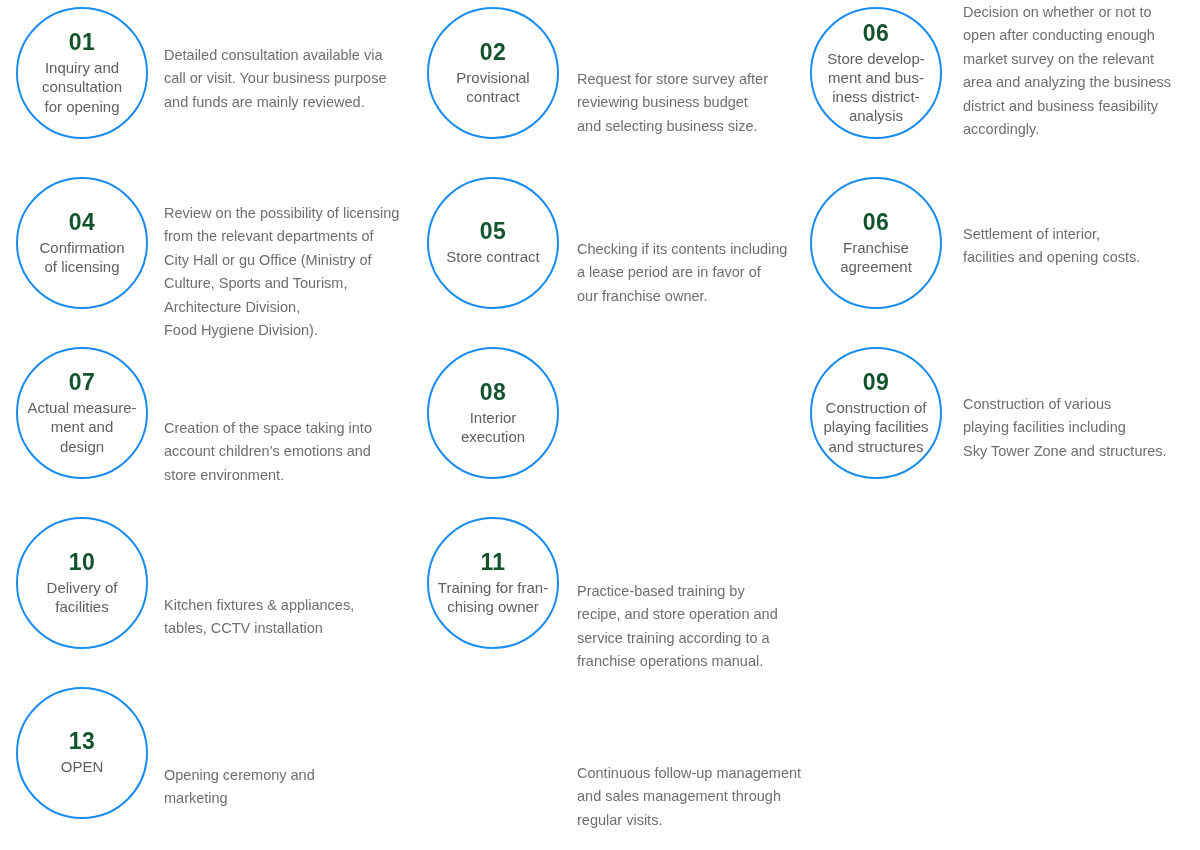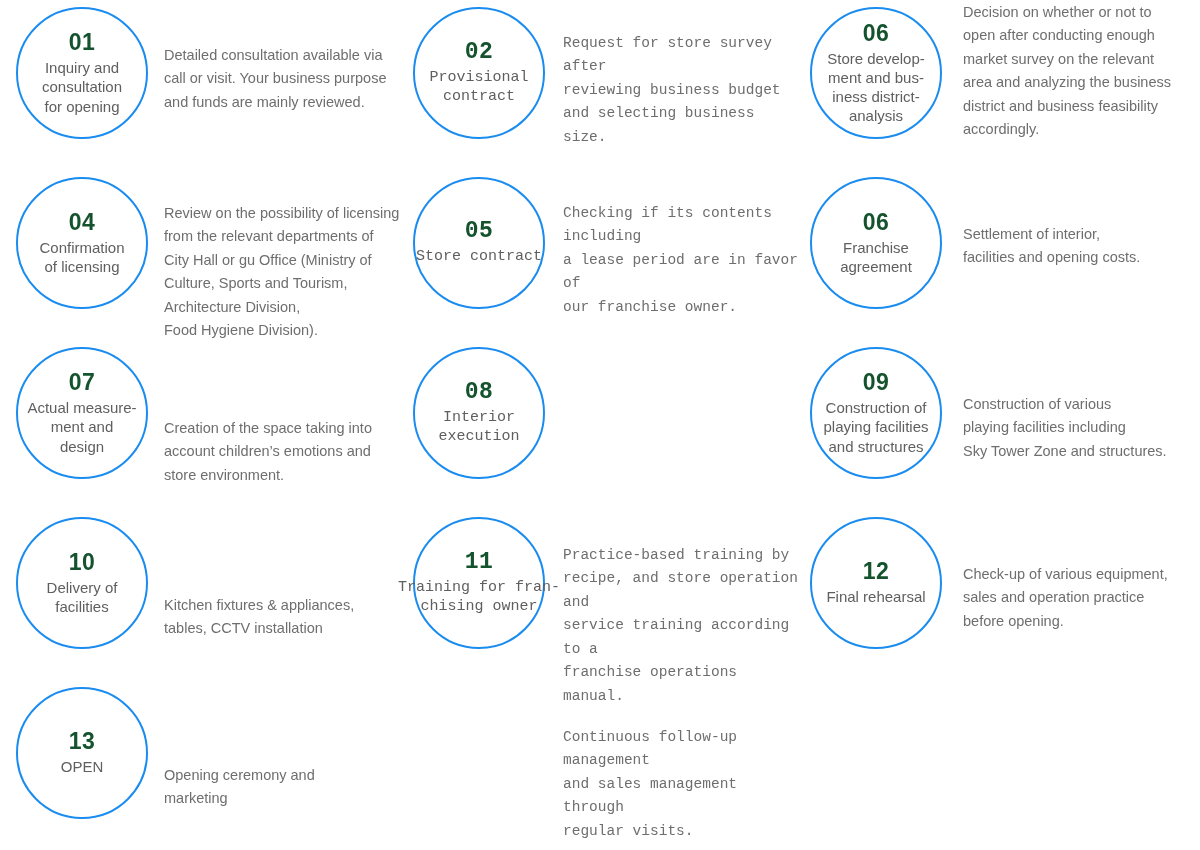--- a/index.html
+++ b/index.html
@@ -18,21 +18,21 @@
     width: 1200px;
     height: 850px;
   }
   .step {
     position: absolute;
     width: 400px;
     height: 170px;
   }
   
   .col-0 { left: 0px; }
-  .col-1 { left: 396px; font-family: Liberation Mono, monospace; }
+  .col-1 { left: 410px; }
   .col-2 { left: 793px; }
   
   .row-0 { top: 0px; }
   .row-1 { top: 170px; }
   .row-2 { top: 340px; }
   .row-3 { top: 510px; }
   .row-4 { top: 680px; }
 
   .circle-wrap {
     position: absolute;
@@ -91,21 +91,21 @@
     top: 0;
     height: 170px;
     display: flex;
     align-items: center;
     font-size: 14.5px;
     color: #6e6e6e;
     line-height: 1.62;
     white-space: pre-line;
   }
   .col-0 .desc { left: 164px; width: 248px; margin-top: 24px; }
-  .col-1 .desc { left: 167px; width: 240px; }
+  .col-1 .desc { left: 167px; width: 240px; margin-top: 36px; }
   .col-2 .desc { left: 170px; width: 252px; }
 
   
   .desc-top    { align-items: flex-start; padding-top: 20px; }
 </style>
 </head>
 <body>
 
 <div class="board">
 
@@ -262,32 +262,20 @@
         <div class="step-label">Training for fran-
 chising owner</div>
       </div>
     </div>
     <div class="desc desc-top" style="padding-top:34px">Practice-based training by
 recipe, and store operation and
 service training according to a
 franchise operations manual.</div>
   </div>
 
-  <div class="step col-2 row-3">
-    <div class="circle-wrap">
-      <div class="ring"></div>
-      <div class="circle-text">
-        <div class="step-number">12</div>
-        <div class="step-label">Final rehearsal</div>
-      </div>
-    </div>
-    <div class="desc desc-top" style="padding-top:53px">Check-up of various equipment,
-sales and operation practice
-before opening.</div>
-  </div>
 
   <div class="step col-0 row-4">
     <div class="circle-wrap">
       <div class="ring"></div>
       <div class="circle-text">
         <div class="step-number">13</div>
         <div class="step-label label-narrow">OPEN</div>
       </div>
     </div>
     <div class="desc desc-top" style="padding-top:60px">Opening ceremony and

